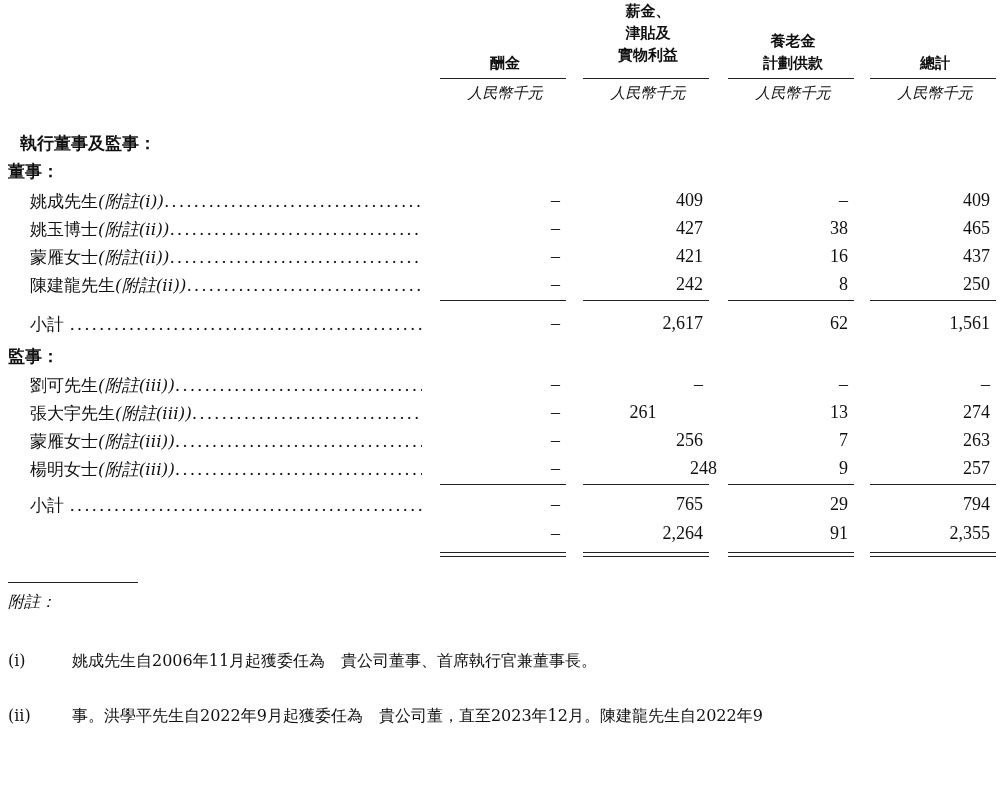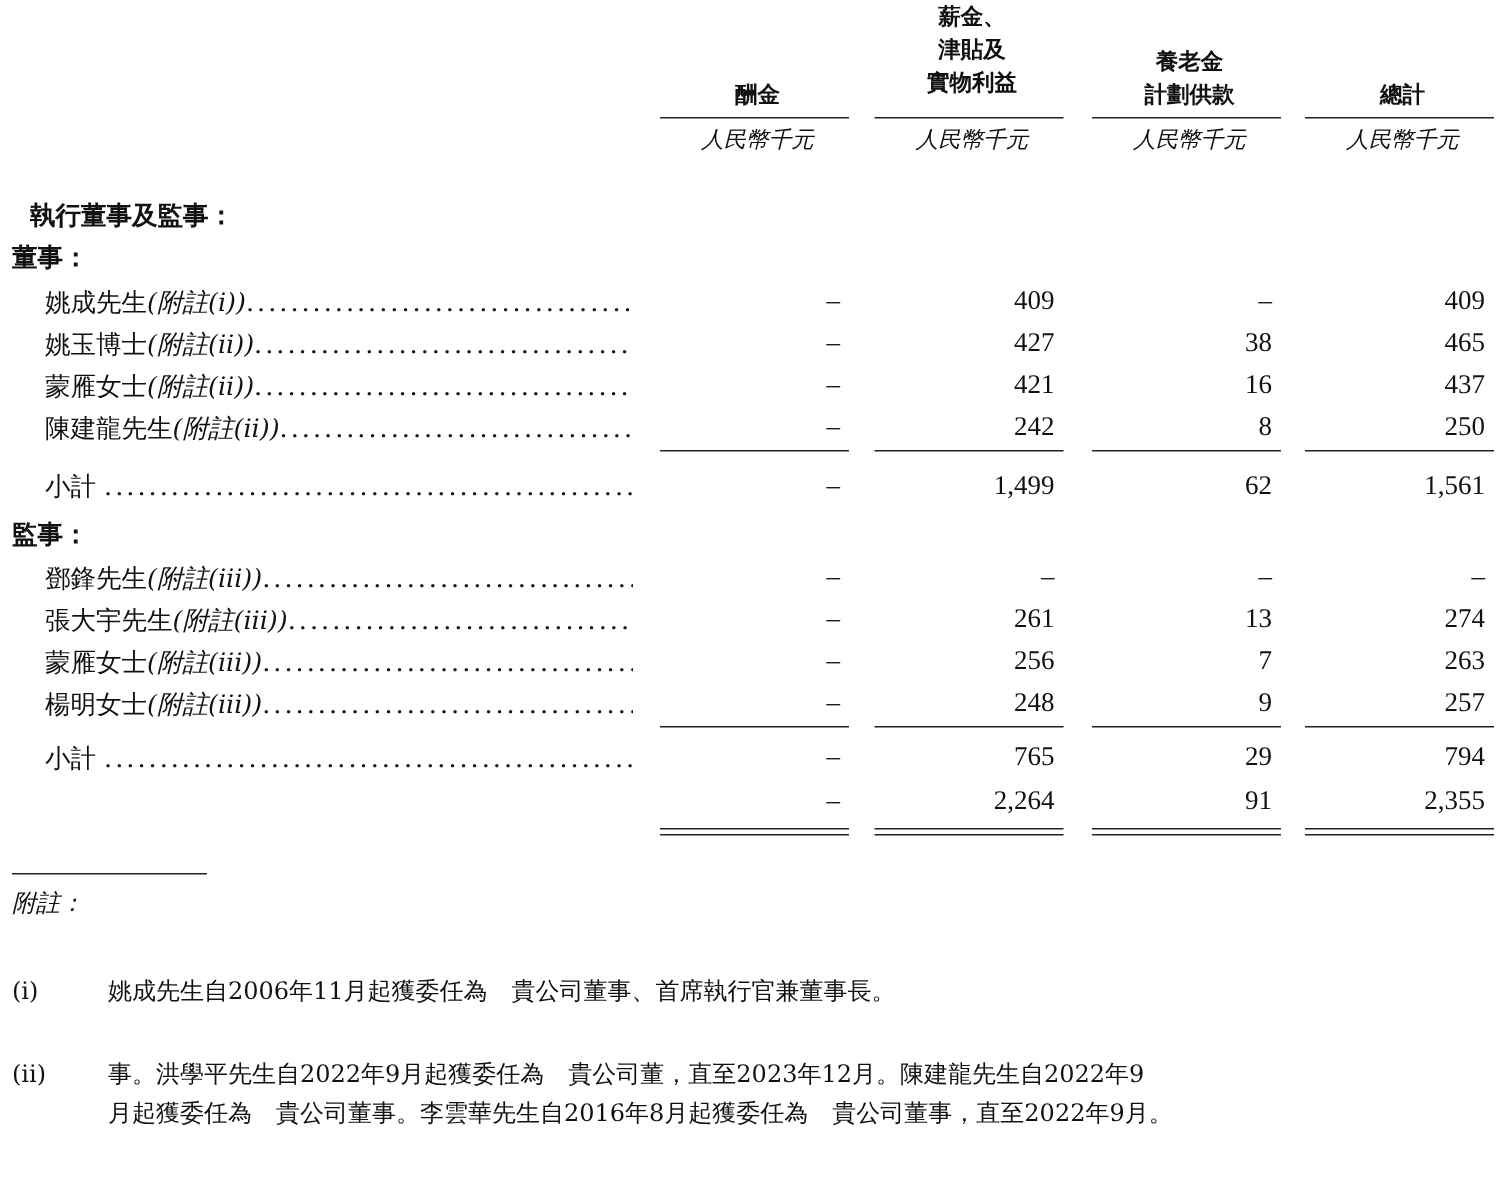--- a/index.html
+++ b/index.html
@@ -83,52 +83,52 @@
 </div>
 
 <div class="hline" style="left:440px; top:300px; width:126px;"></div>
 <div class="hline" style="left:583px; top:300px; width:126px;"></div>
 <div class="hline" style="left:728px; top:300px; width:126px;"></div>
 <div class="hline" style="left:870px; top:300px; width:126px;"></div>
 
 <div class="row" style="top:313px;">
   <div class="lbl" style="left:30px; width:392px;"><span>小計</span>&nbsp;<span class="dots">................................................</span></div>
   <div class="num" style="left:440px;">–</div>
-  <div class="num" style="left:583px;">1,499</div>
+  <div class="num" style="left:583px;">2,617</div>
   <div class="num" style="left:728px;">62</div>
   <div class="num" style="left:870px;">1,561</div>
 </div>
 
 <div class="abs sec" style="left:8px; top:345px;">監事：</div>
 
 <div class="row" style="top:374px;">
-  <div class="lbl" style="left:30px; width:392px;"><span>鄧鋒先生</span><span class="note">(附註(iii))</span><span class="dots">................................................</span></div>
+  <div class="lbl" style="left:30px; width:392px;"><span>劉可先生</span><span class="note">(附註(iii))</span><span class="dots">................................................</span></div>
   <div class="num" style="left:440px;">–</div>
   <div class="num" style="left:583px;">–</div>
   <div class="num" style="left:728px;">–</div>
   <div class="num" style="left:870px;">–</div>
 </div>
 <div class="row" style="top:402px;">
   <div class="lbl" style="left:30px; width:392px;"><span>張大宇先生</span><span class="note">(附註(iii))</span><span class="dots">................................................</span></div>
   <div class="num" style="left:440px;">–</div>
-  <div class="num" style="left:583px;">261</div>
+  <div class="num" style="left:583px;text-align:center;">261</div>
   <div class="num" style="left:728px;">13</div>
   <div class="num" style="left:870px;">274</div>
 </div>
 <div class="row" style="top:430px;">
   <div class="lbl" style="left:30px; width:392px;"><span>蒙雁女士</span><span class="note">(附註(iii))</span><span class="dots">................................................</span></div>
   <div class="num" style="left:440px;">–</div>
   <div class="num" style="left:583px;">256</div>
   <div class="num" style="left:728px;">7</div>
   <div class="num" style="left:870px;">263</div>
 </div>
 <div class="row" style="top:458px;">
   <div class="lbl" style="left:30px; width:392px;"><span>楊明女士</span><span class="note">(附註(iii))</span><span class="dots">................................................</span></div>
   <div class="num" style="left:440px;">–</div>
-  <div class="num" style="left:583px;">248</div>
+  <div class="num" style="left:597px;">248</div>
   <div class="num" style="left:728px;">9</div>
   <div class="num" style="left:870px;">257</div>
 </div>
 
 <div class="hline" style="left:440px; top:484px; width:126px;"></div>
 <div class="hline" style="left:583px; top:484px; width:126px;"></div>
 <div class="hline" style="left:728px; top:484px; width:126px;"></div>
 <div class="hline" style="left:870px; top:484px; width:126px;"></div>
 
 <div class="row" style="top:494px;">
@@ -159,14 +159,13 @@
 <div class="abs" style="left:8px; top:592px; font-size:16px; font-style:italic;">附註：</div>
 
 <div class="fn" style="left:8px; top:648px;">(i)</div>
 <div class="fn" style="left:72px; top:648px; width:925px;">
   <div>姚成先生自2006年11月起獲委任為　貴公司董事、首席執行官兼董事長。</div>
 </div>
 
 <div class="fn" style="left:8px; top:703px;">(ii)</div>
 <div class="fn" style="left:72px; top:703px; width:925px; white-space:nowrap;">
   <div>事。洪學平先生自2022年9月起獲委任為　貴公司董，直至2023年12月。陳建龍先生自2022年9</div>
-  <div>月起獲委任為　貴公司董事。李雲華先生自2016年8月起獲委任為　貴公司董事，直至2022年9月。</div>
 </div>
 
 </body></html>

